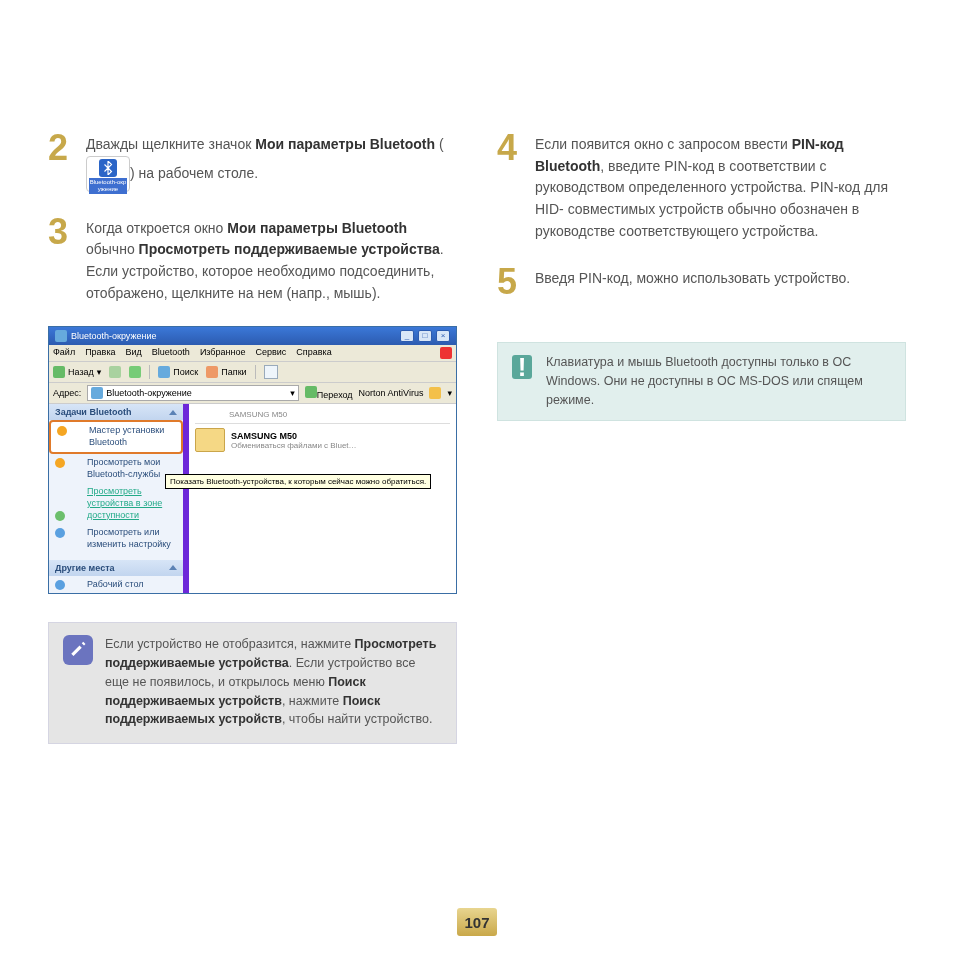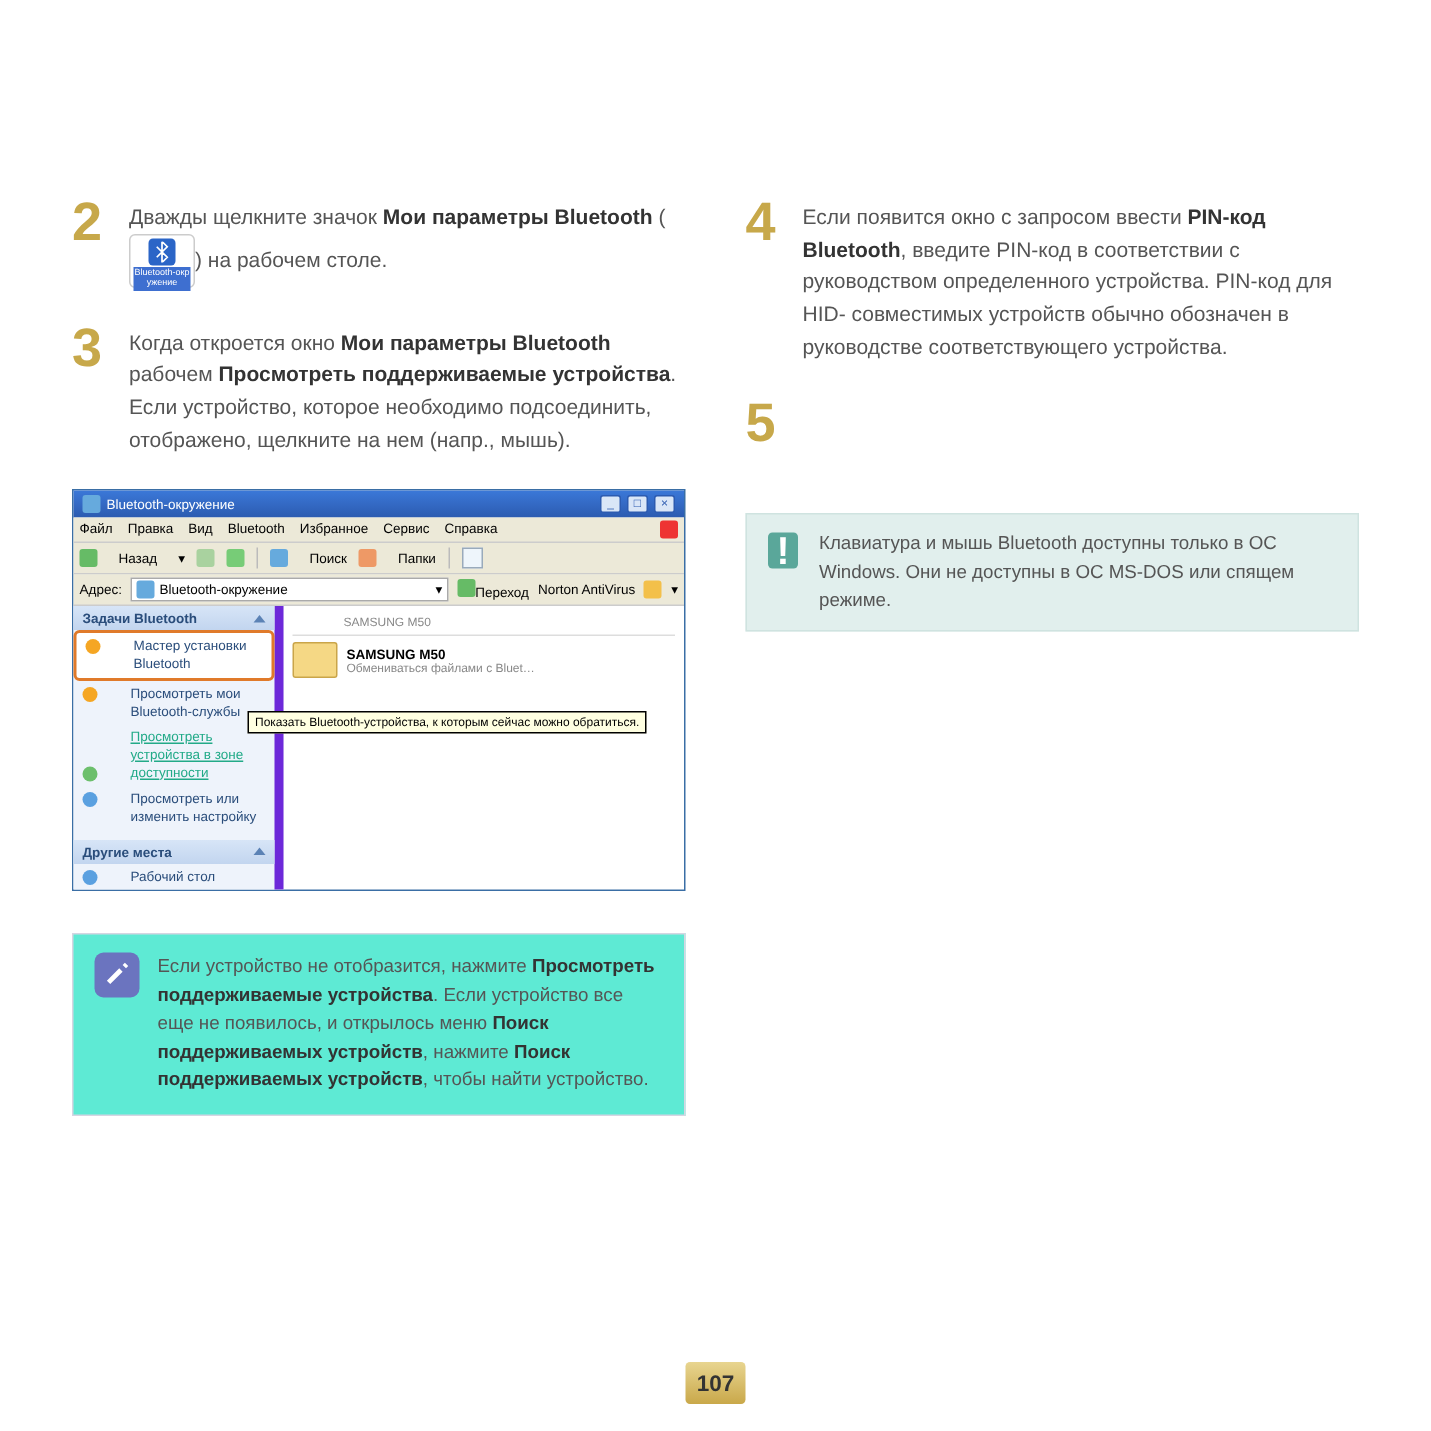--- a/index.html
+++ b/index.html
@@ -92,21 +92,21 @@
     padding:2px 4px;
     display:flex; gap:10px;
     border-bottom:1px solid #ccc;
   }
   .win-tool {
     background:#ece9d8;
     padding:3px 4px;
     display:flex; gap:8px; align-items:center;
     border-bottom:1px solid #ccc;
   }
-  .win-tool .tb-btn{display:inline-flex;align-items:center;gap:14px}
+  .win-tool .tb-btn{display:inline-flex;align-items:center;gap:3px}
   .tb-ico{width:12px;height:12px;background:#aac;border-radius:2px;display:inline-block}
   .tb-ico.grn{background:#6b6}
   .tb-ico.blu{background:#6ad}
   .tb-ico.org{background:#e96}
   .tb-sep{width:1px;height:14px;background:#bbb}
   .tb-drop{width:14px;height:14px;border:1px solid #9ab;background:#eef5fb;display:inline-block}
   .win-addr {
     background:#ece9d8;
     padding:2px 4px;
     display:flex; gap:6px; align-items:center;
@@ -130,21 +130,21 @@
   .fld-title{font-weight:bold}
   .fld-sub{color:#888;font-size:8px}
   .tooltip{
     position:absolute;left:-24px;top:70px;
     background:#ffffe1;border:1px solid #000;padding:2px 4px;font-size:8px;white-space:nowrap;
   }
 
   
   .note {
     margin-top: 28px;
-    background:#5eead4;
+    background:#e5e5e5;
     border:1px solid #d5d5e2;
     padding:12px 14px 14px 14px;
     display:flex;
     gap:12px;
     font-size:12.5px;
     line-height:1.5;
     color:#555;
   }
   .note-icon{
     width:30px;height:30px;border-radius:6px;background:#6b74bf;
@@ -204,21 +204,21 @@
           </span>
           <span class="bt-label-under">Bluetooth-окр
 ужение</span>
         </span><span>) на рабочем столе.</span>
       </div>
     </div>
 
     <div class="step">
       <div class="step-num">3</div>
       <div class="step-body">
-        <span>Когда откроется окно </span><b>Мои параметры Bluetooth</b><span> рабочем </span><b>Просмотреть поддерживаемые устройства</b><span>. Если устройство, которое необходимо подсоединить, отображено, щелкните на нем (напр., мышь).</span>
+        <span>Когда откроется окно </span><b>Мои параметры Bluetooth</b><span> обычно </span><b>Просмотреть поддерживаемые устройства</b><span>. Если устройство, которое необходимо подсоединить, отображено, щелкните на нем (напр., мышь).</span>
       </div>
     </div>
 
     <div class="win">
       <div class="win-title">
         <span class="tb-ico blu"></span>
         <span>Bluetooth-окружение</span>
         <span class="spacer"></span>
         <span class="win-btn">_</span>
         <span class="win-btn">□</span>
@@ -324,20 +324,23 @@
 
     <div class="step">
       <div class="step-num">4</div>
       <div class="step-body">
         <span>Если появится окно с запросом ввести </span><b>PIN-код Bluetooth</b><span>, введите PIN-код в соответствии с руководством определенного устройства. PIN-код для HID- совместимых устройств обычно обозначен в руководстве соответствующего устройства.</span>
       </div>
     </div>
 
     <div class="step">
       <div class="step-num">5</div>
+      <div class="step-body">
+        <span>Введя PIN-код, можно использовать устройство.</span>
+      </div>
     </div>
 
     <div class="alert">
       <div class="alert-icon">
           <span>!</span>
         </div>
       <div>Клавиатура и мышь Bluetooth доступны только в ОС Windows. Они не доступны в ОС MS-DOS или спящем режиме.</div>
     </div>
 
   </div>

